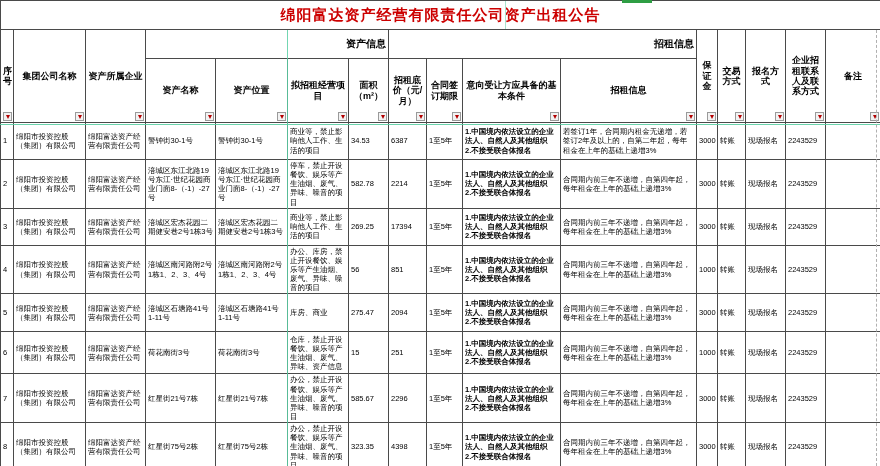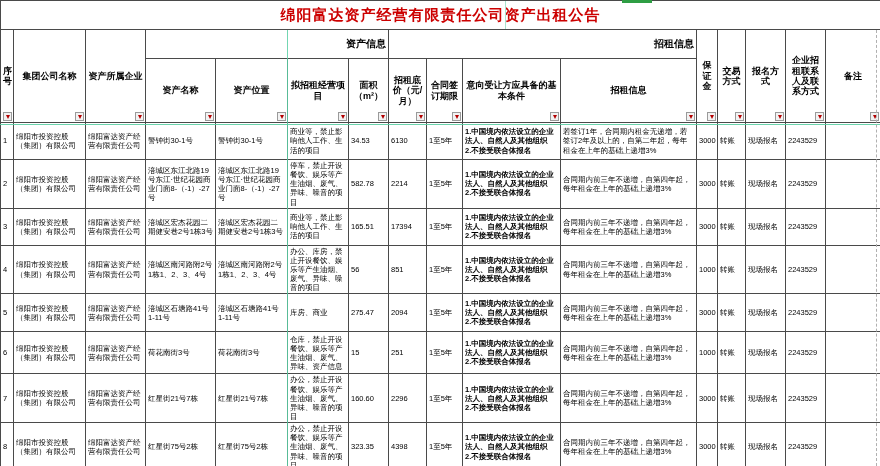--- a/index.html
+++ b/index.html
@@ -91,21 +91,21 @@
     </thead>
     <tbody>
         <tr>
       <td>1</td>
       <td>绵阳市投资控股（集团）有限公司</td>
       <td>绵阳富达资产经营有限责任公司</td>
       <td>警钟街30-1号</td>
       <td>警钟街30-1号</td>
       <td>商业等，禁止影响他人工作、生活的项目</td>
       <td>34.53</td>
-      <td>6130</td>
+      <td>6387</td>
       <td>1至5年</td>
       <td class="pre">1.中国境内依法设立的企业法人、自然人及其他组织
 2.不接受联合体报名</td>
       <td>若签订1年，合同期内租金无递增，若签订2年及以上的，自第二年起，每年租金在上年的基础上递增3%</td>
       <td>3000</td>
       <td>转账</td>
       <td>现场报名</td>
       <td>2243529</td>
       <td></td>
     </tr>
@@ -128,21 +128,21 @@
       <td>2243529</td>
       <td></td>
     </tr>
         <tr>
       <td>3</td>
       <td>绵阳市投资控股（集团）有限公司</td>
       <td>绵阳富达资产经营有限责任公司</td>
       <td>涪城区宏杰花园二期健安巷2号1栋3号</td>
       <td>涪城区宏杰花园二期健安巷2号1栋3号</td>
       <td>商业等，禁止影响他人工作、生活的项目</td>
-      <td>165.51</td>
+      <td>269.25</td>
       <td>17394</td>
       <td>1至5年</td>
       <td class="pre">1.中国境内依法设立的企业法人、自然人及其他组织
 2.不接受联合体报名</td>
       <td>合同期内前三年不递增，自第四年起，每年租金在上年的基础上递增3%</td>
       <td>3000</td>
       <td>转账</td>
       <td>现场报名</td>
       <td>2243529</td>
       <td></td>
@@ -204,21 +204,21 @@
       <td>2243529</td>
       <td></td>
     </tr>
         <tr>
       <td>7</td>
       <td>绵阳市投资控股（集团）有限公司</td>
       <td>绵阳富达资产经营有限责任公司</td>
       <td>红星街21号7栋</td>
       <td>红星街21号7栋</td>
       <td>办公，禁止开设餐饮、娱乐等产生油烟、废气、异味、噪音的项目</td>
-      <td>160.60</td>
+      <td>585.67</td>
       <td>2296</td>
       <td>1至5年</td>
       <td class="pre">1.中国境内依法设立的企业法人、自然人及其他组织
 2.不接受联合体报名</td>
       <td>合同期内前三年不递增，自第四年起，每年租金在上年的基础上递增3%</td>
       <td>3000</td>
       <td>转账</td>
       <td>现场报名</td>
       <td>2243529</td>
       <td></td>

